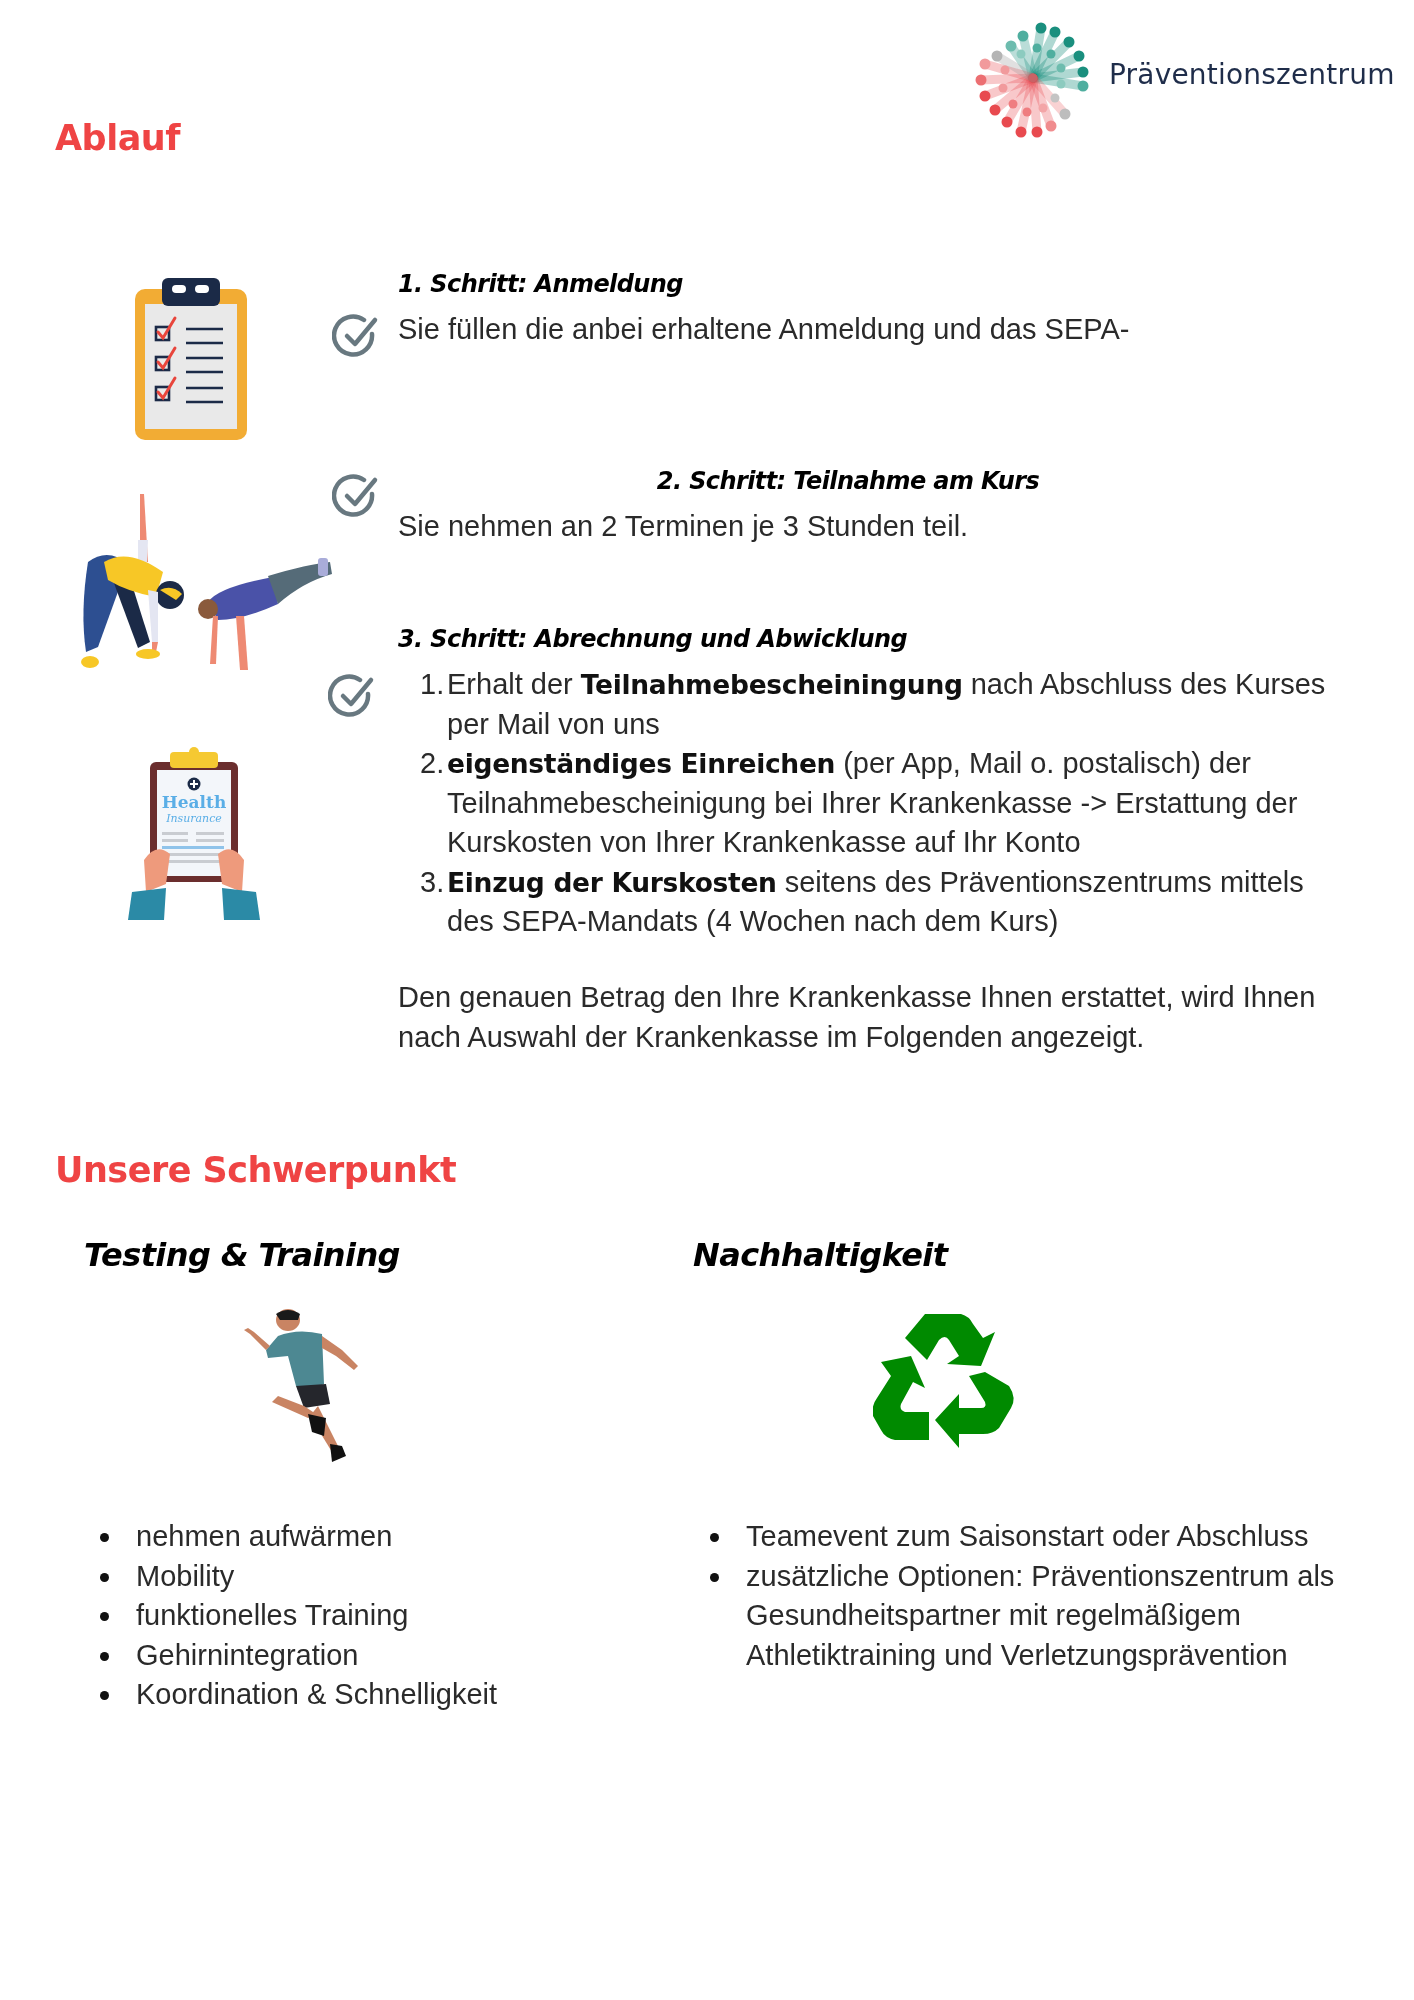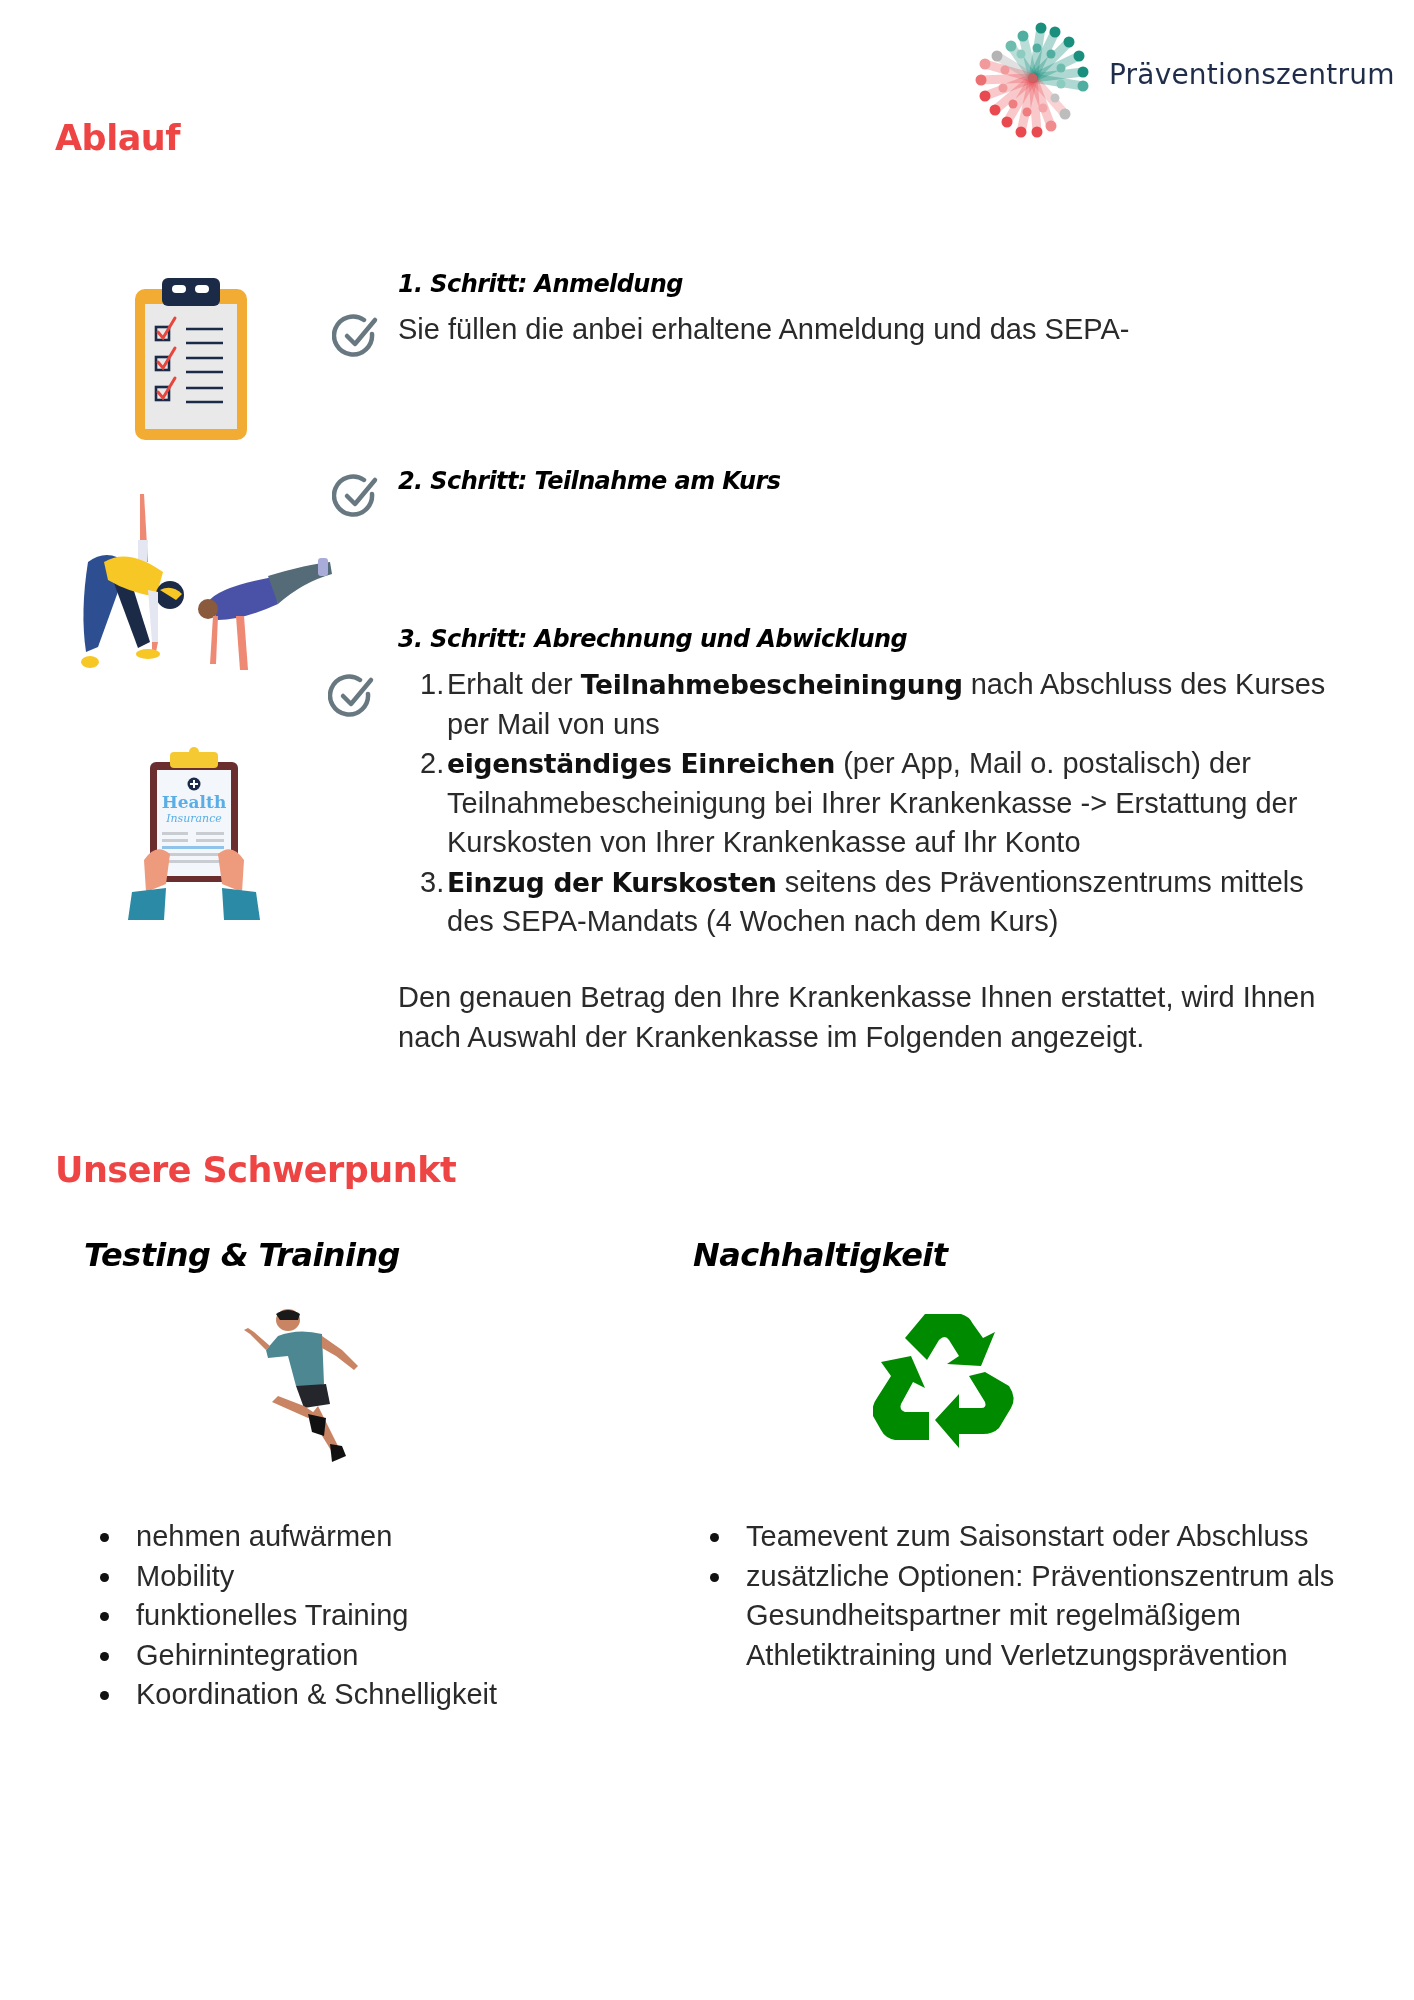--- a/index.html
+++ b/index.html
@@ -176,21 +176,22 @@
 </div>
 
 <div class="abs" style="left:398px; top:270px; width:900px;">
   <div class="step-title" style="height:40px;">1. Schritt: Anmeldung</div>
   <div class="body">
     <div>Sie füllen die anbei erhaltene Anmeldung und das SEPA-</div>
   </div>
 </div>
 
 <div class="abs" style="left:398px; top:467px; width:900px;">
-  <div class="step-title" style="height:40px;">2. Schritt: Teilnahme am Kurs</div>
+  <div class="step-title" style="height:40px;text-align:center;">2. Schritt: Teilnahme am Kurs</div>
+  <div class="body">Sie nehmen an 2 Terminen je 3 Stunden teil.</div>
 </div>
 
 <div class="abs" style="left:398px; top:625px; width:930px;">
   <div class="step-title" style="height:40px;">3. Schritt: Abrechnung und Abwicklung</div>
   <ol class="steps body">
     <li>
       <span class="num">1.</span><span>Erhalt der </span><b>Teilnahmebescheiningung</b><span> nach Abschluss des Kurses per Mail von uns</span>
     </li>
     <li>
       <span class="num">2.</span><b>eigenständiges Einreichen</b><span> (per App, Mail o. postalisch) der Teilnahmebescheinigung bei Ihrer Krankenkasse -&gt; Erstattung der Kurskosten von Ihrer Krankenkasse auf Ihr Konto</span>

